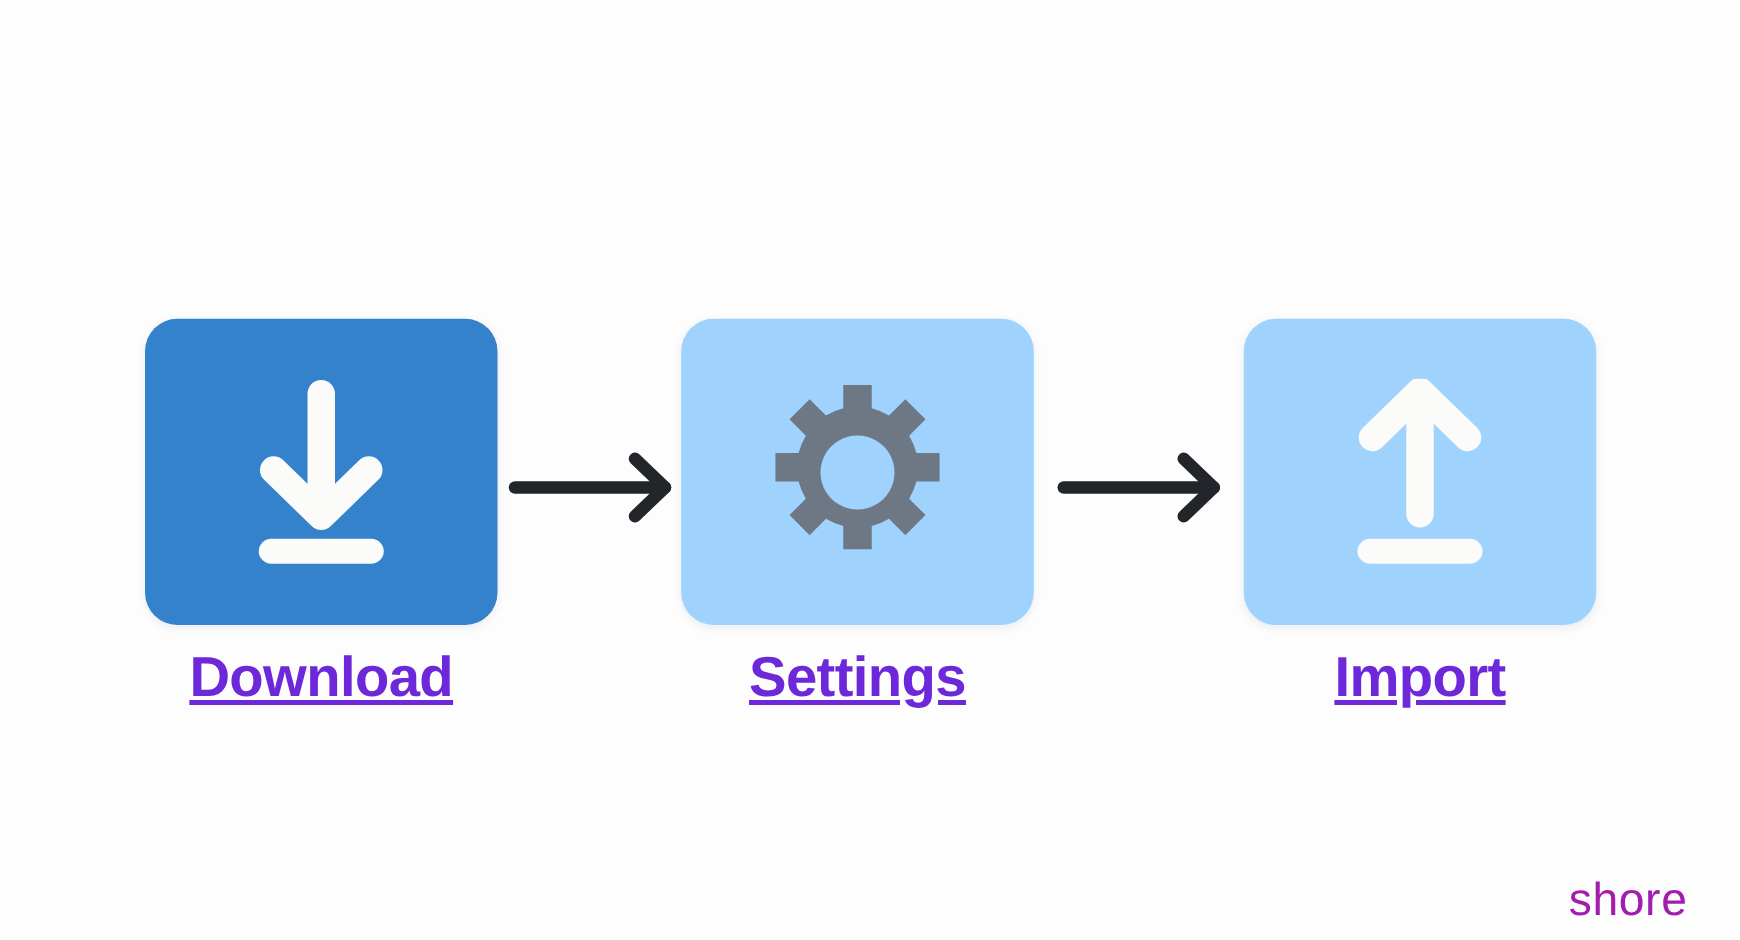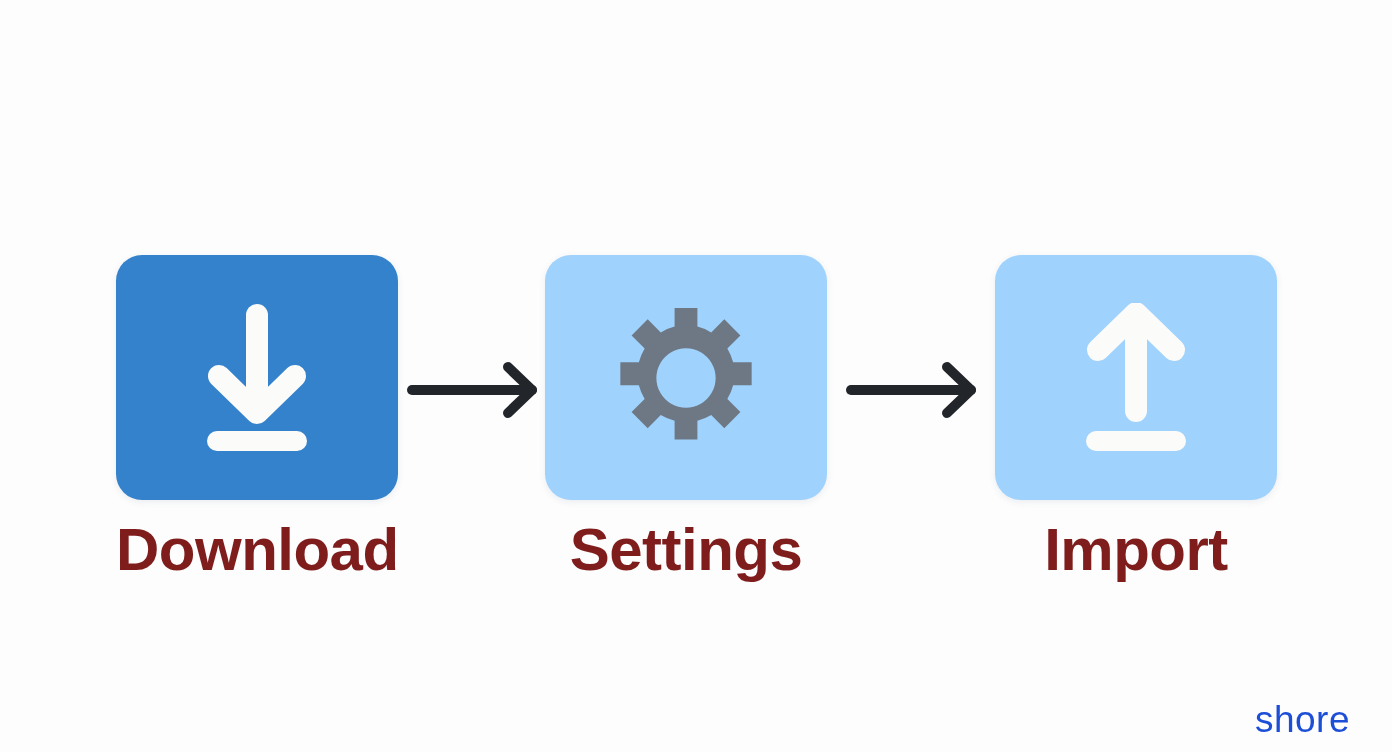--- a/index.html
+++ b/index.html
@@ -63,45 +63,46 @@
   .icon-wrap {
     position: absolute;
     inset: 0;
     display: flex;
     align-items: center;
     justify-content: center;
   }
 
   .step-label {
     margin-top: 17px;
-    font-size: 60px;
+    font-size: 45px;
     font-weight: 700;
     letter-spacing: -0.5px;
-    color: #7f1d1d;
+    color: #6d28d9;
     line-height: 1.1;
     white-space: nowrap;
+    text-decoration: underline;
   }
 
   .arrow {
     position: absolute;
     top: 105px;
     width: 150px;
     height: 60px;
   }
   .arrow-1 { left: 404px; }
   .arrow-2 { left: 843px; }
 
   .watermark {
     position: absolute;
     right: 42px;
     bottom: 14px;
     font-size: 37px;
     font-weight: 400;
     letter-spacing: 0.5px;
-    color: #1d4ed8;
+    color: #a21caf;
     line-height: 1;
   }
 </style>
 </head>
 <body>
 
 <div class="slide">
 
 
   <div class="flow">

